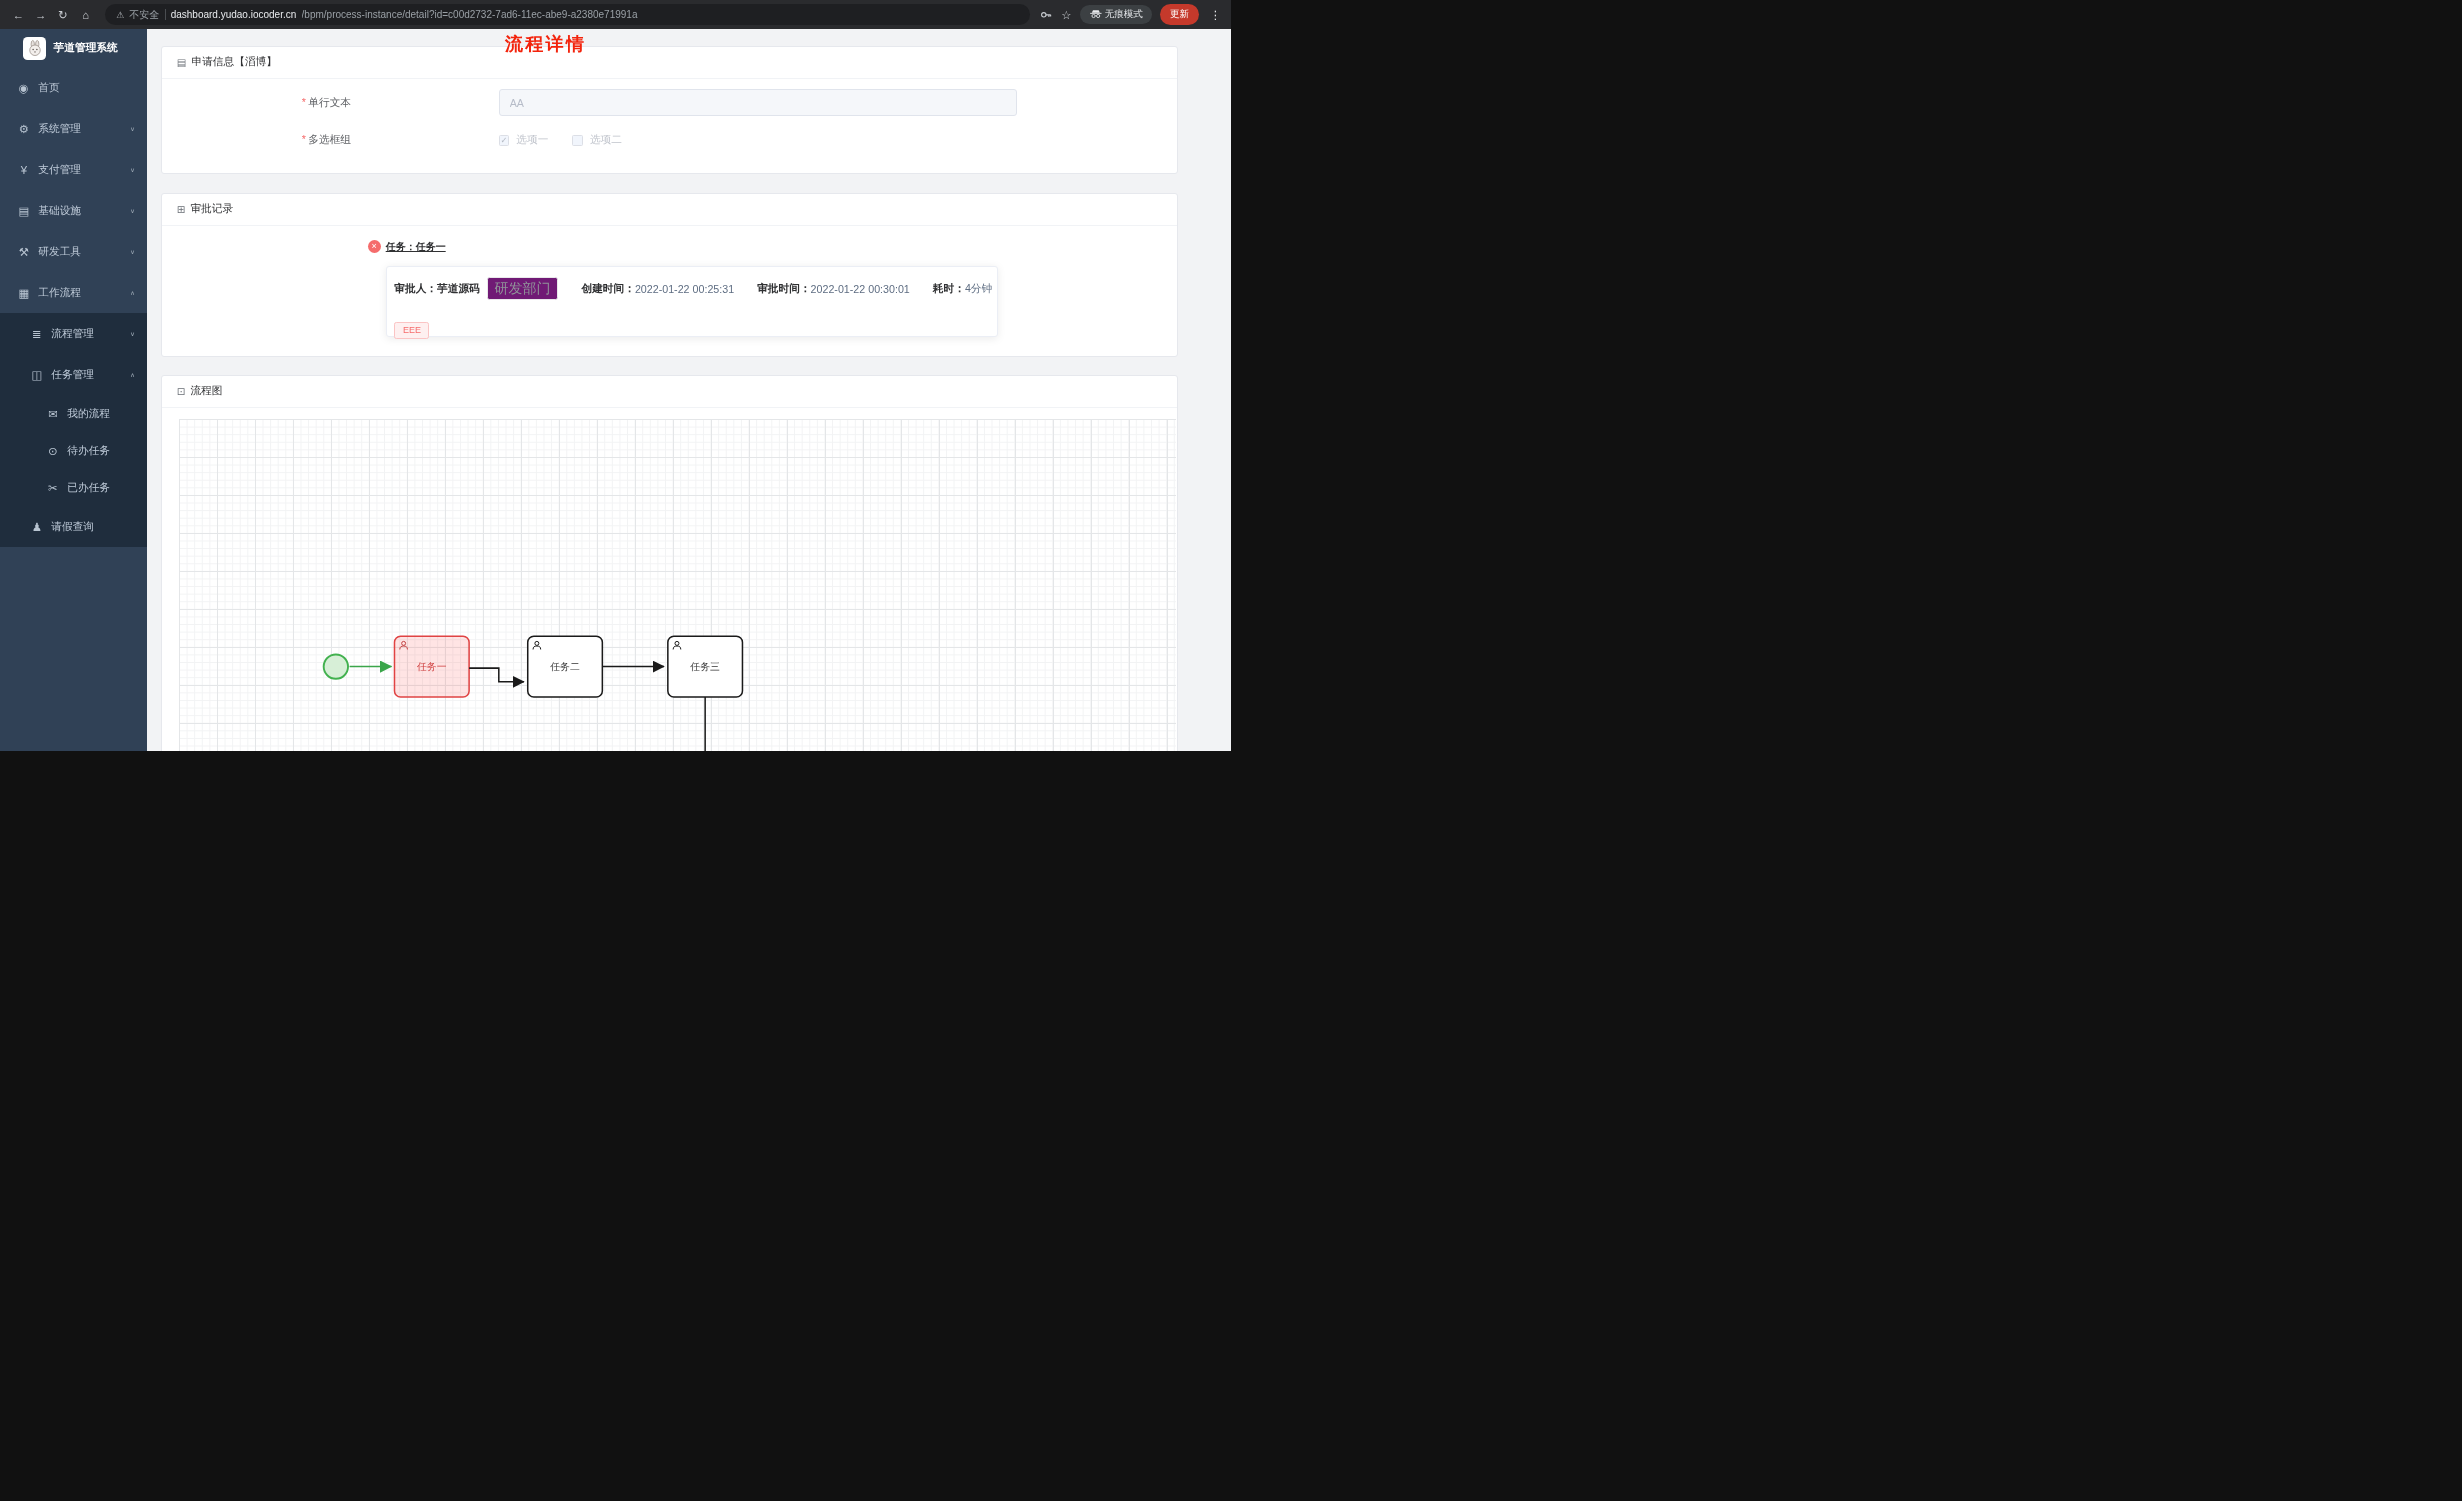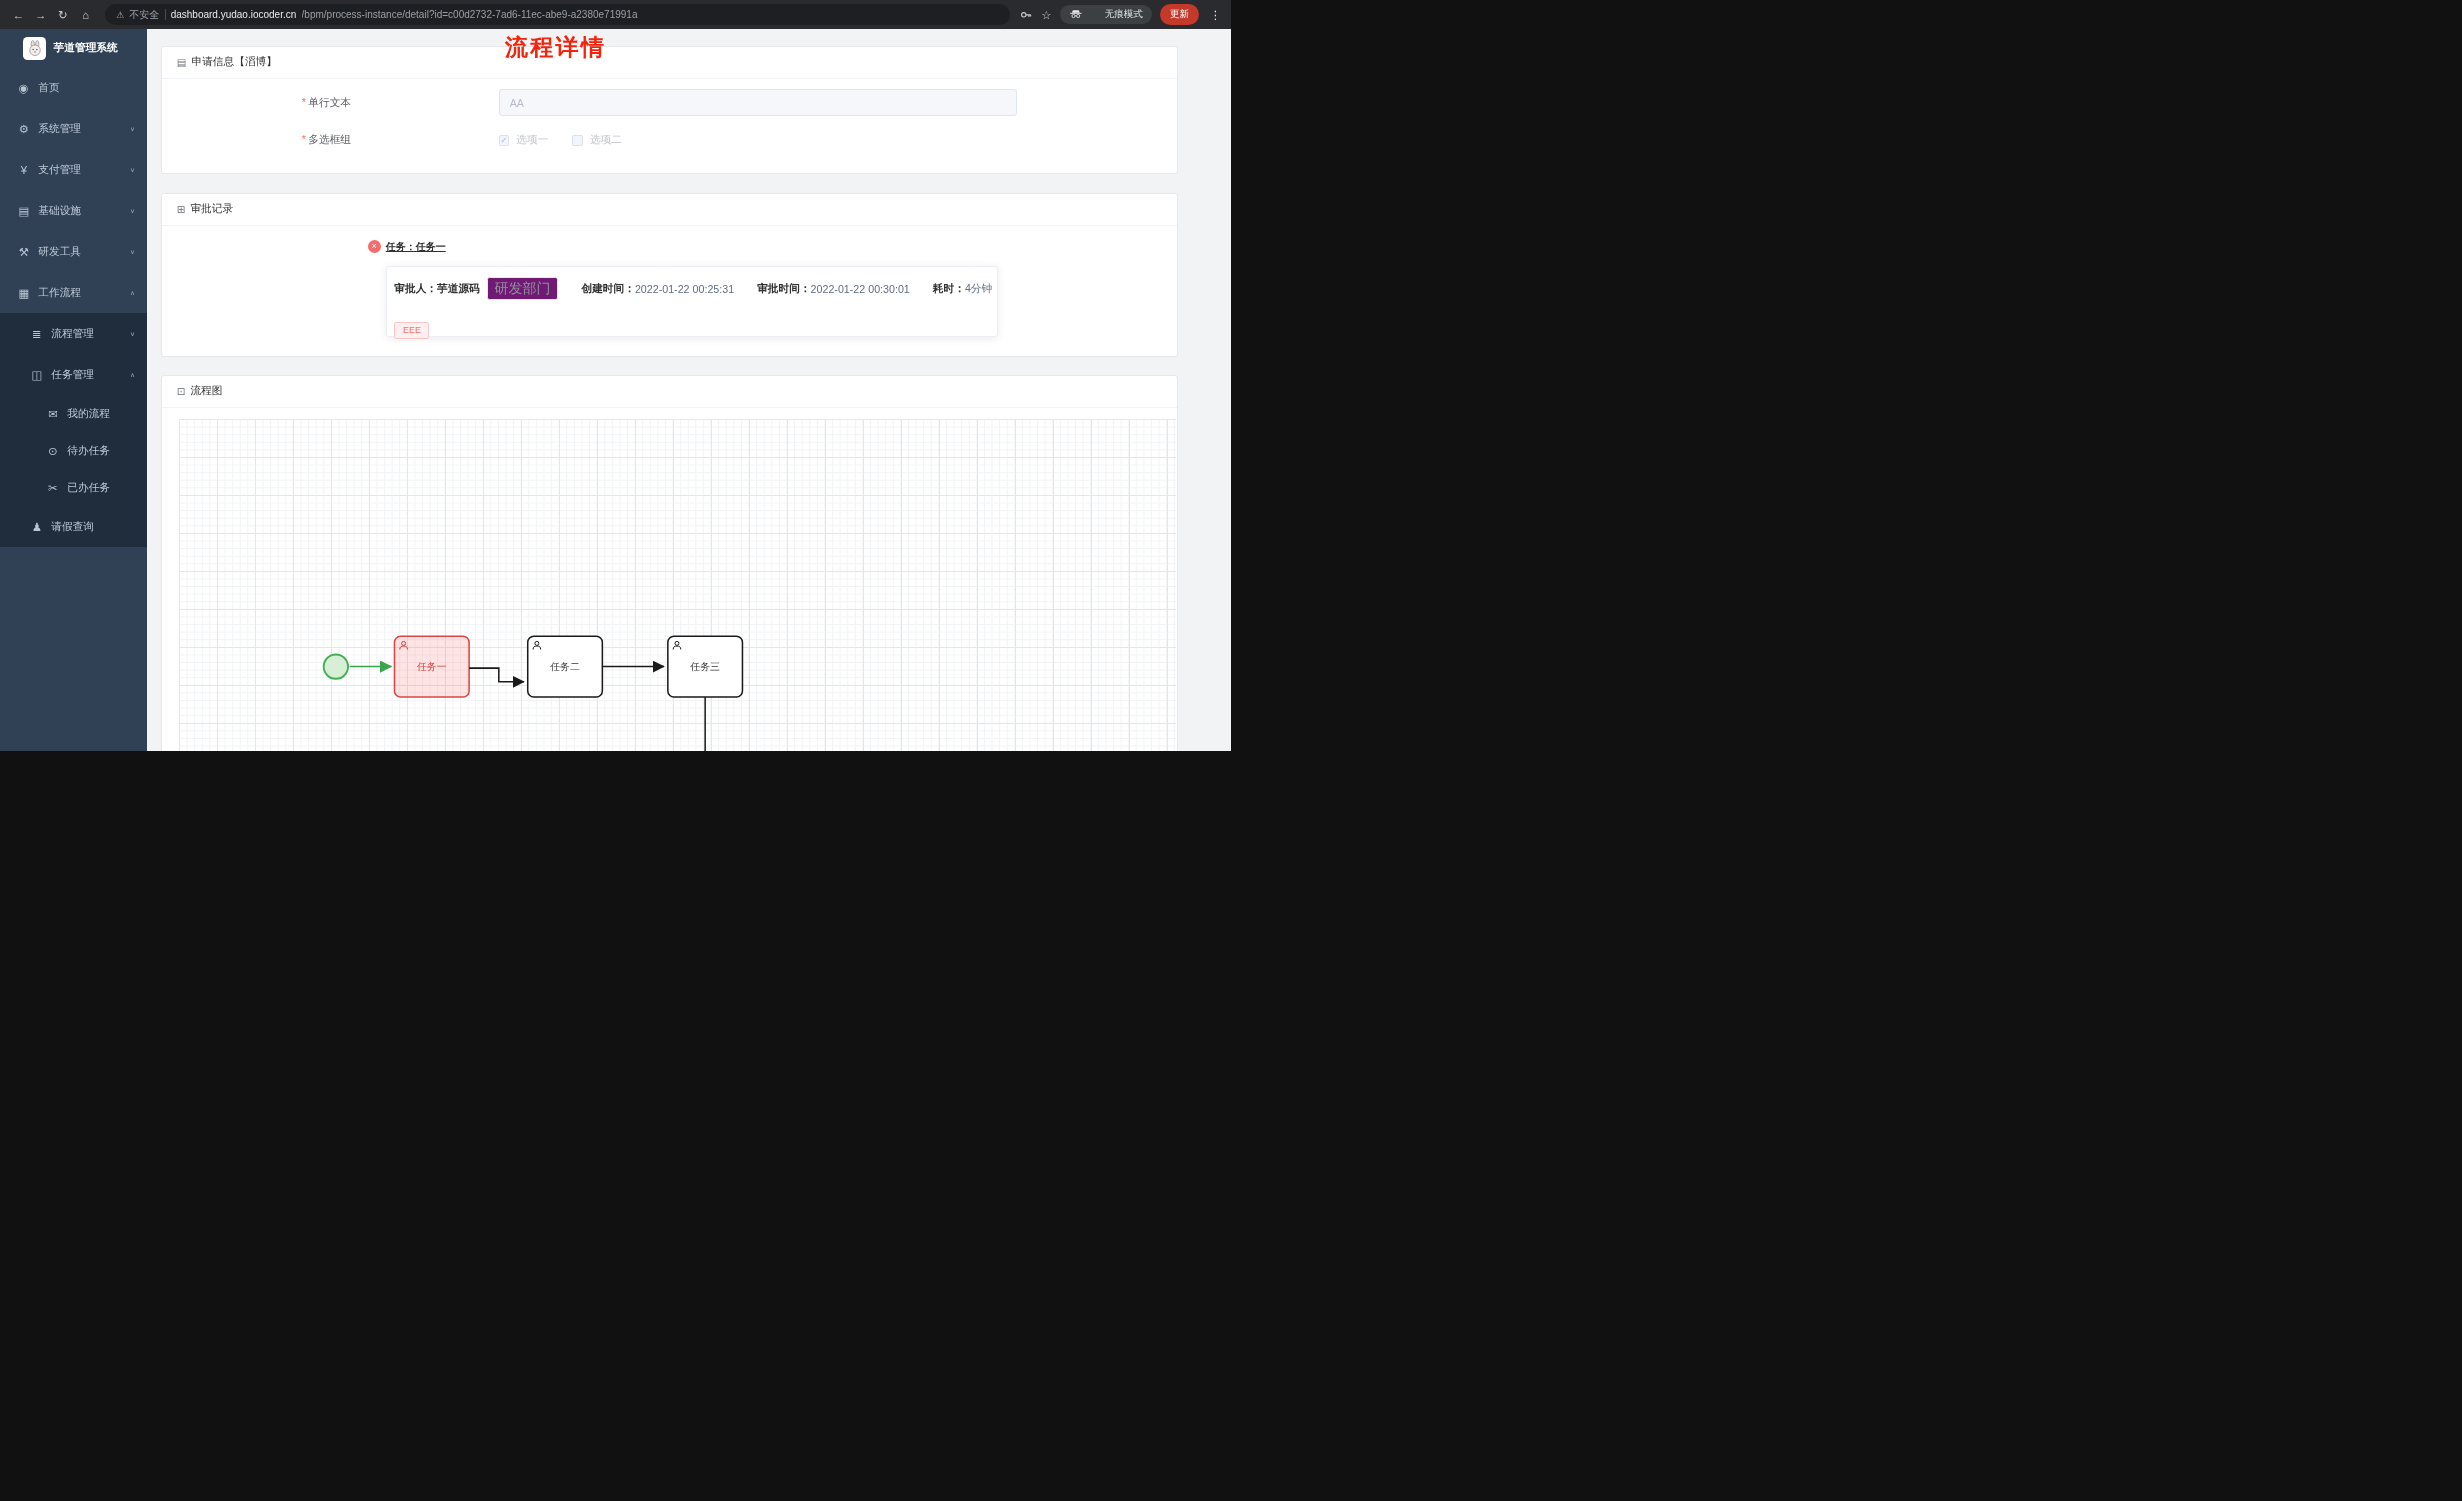--- a/index.html
+++ b/index.html
@@ -9,40 +9,40 @@
   
   .topbar { height: 29px; flex: 0 0 29px; background: #2a2b2e; display: flex; align-items: center; padding: 0 7.6px; gap: 1.5px; }
   .nav-btn { width: 21px; height: 21px; border-radius: 50%; display: flex; align-items: center; justify-content: center; color: #c9cdd2; font-size: 11.4px; cursor: pointer; }
   .urlbar { flex: 1; height: 21px; background: #1e1f22; border-radius: 10.7px; margin: 0 7.6px; display: flex; align-items: center; padding: 0 10.7px; font-size: 10px; color: #9aa0a6; gap: 5.3px; min-width: 0; }
   .warn { font-size: 9px; color: #b5b9be; }
   .sep { width: 0.8px; height: 10.7px; background: #4a4d51; }
   .host { color: #e8eaed; white-space: nowrap; }
   .path { color: #9aa0a6; white-space: nowrap; overflow: hidden; text-overflow: ellipsis; }
   .right-icons { display: flex; align-items: center; gap: 8.4px; }
   .ticon { color: #c9cdd2; font-size: 11.4px; display: flex; align-items: center; }
-  .incog { display: flex; align-items: center; gap: 22px; background: #3c4043; border-radius: 10.7px; padding: 3px 9px; color: #e8eaed; font-size: 9.5px; white-space: nowrap; }
+  .incog { display: flex; align-items: center; gap: 2px; background: #3c4043; border-radius: 10.7px; padding: 3px 9px; color: #e8eaed; font-size: 9.5px; white-space: nowrap; }
   .update { background: #c5392b; color: #fff; border-radius: 10.7px; padding: 3.8px 10px; font-size: 9.5px; white-space: nowrap; }
   .dots { color: #e8eaed; font-size: 11.4px; padding: 0 2.3px; }
 
   
   .app { flex: 1; display: flex; min-height: 0; }
   .sidebar { width: 147px; flex: 0 0 147px; background: #304156; color: #bfcbd9; font-size: 10.7px; overflow: hidden; }
   .brand { height: 38px; display: flex; align-items: center; gap: 7.6px; padding-left: 23px; color: #fff; font-weight: bold; font-size: 10.7px; cursor: pointer; }
   .logo { width: 23px; height: 23px; background: #fff; border-radius: 4.6px; display: flex; align-items: center; justify-content: center; flex: 0 0 23px; }
   .mi { height: 41px; display: flex; align-items: center; padding: 0 12px 0 17px; cursor: pointer; }
   .mi .ic { width: 13.7px; font-size: 11.4px; margin-right: 7.6px; text-align: center; color: #b8c4d1; flex: 0 0 13.7px; }
   .mi .lbl { flex: 1; white-space: nowrap; }
   .mi .chev { font-size: 6.9px; color: #97a3b0; transform: scaleY(.85); }
   .submenu { background: #1f2d3d; }
   .mi.s1 { padding-left: 30px; }
   .mi.s2 { padding-left: 46px; height: 37px; }
 
   
   .main { flex: 1; position: relative; overflow: hidden; background: #f2f3f5; }
-  .annot { position: absolute; left: 358px; top: 3px; font-size: 23px; font-weight: bold; color: #f3230c; letter-spacing: 2.3px; z-index: 5; }
+  .annot { position: absolute; left: 358px; top: 3px; font-size: 18px; font-weight: bold; color: #f3230c; letter-spacing: 2.3px; z-index: 5; }
   .card { background: #fff; border: 0.8px solid #e6e8ed; border-radius: 3px; margin-left: 13.7px; margin-right: 53px; overflow: hidden; }
   .card-h { padding: 8.4px 15px; font-size: 10.7px; color: #303133; border-bottom: 0.8px solid #f1f3f6; display: flex; align-items: center; gap: 5.3px; }
   .card-h .hic { color: #6a6f76; font-size: 10px; }
 
   
   .card1 { margin-top: 17px; height: 128px; }
   .form { padding-top: 10.7px; }
   .frow { display: flex; align-items: center; margin-bottom: 17px; }
   .flabel { width: 337px; text-align: center; color: #606266; padding-right: 7.6px; font-size: 10.7px; flex: 0 0 337px; }
   .star { color: #f56c6c; margin-right: 2.3px; }

